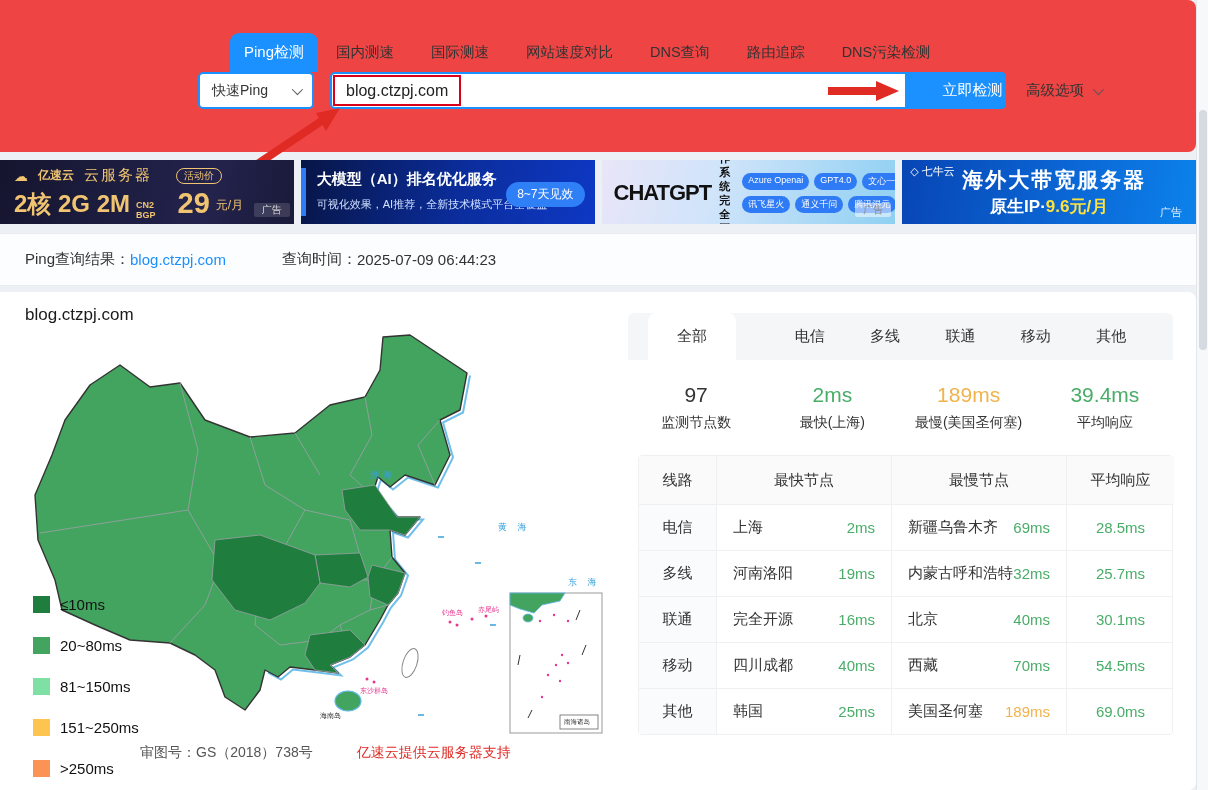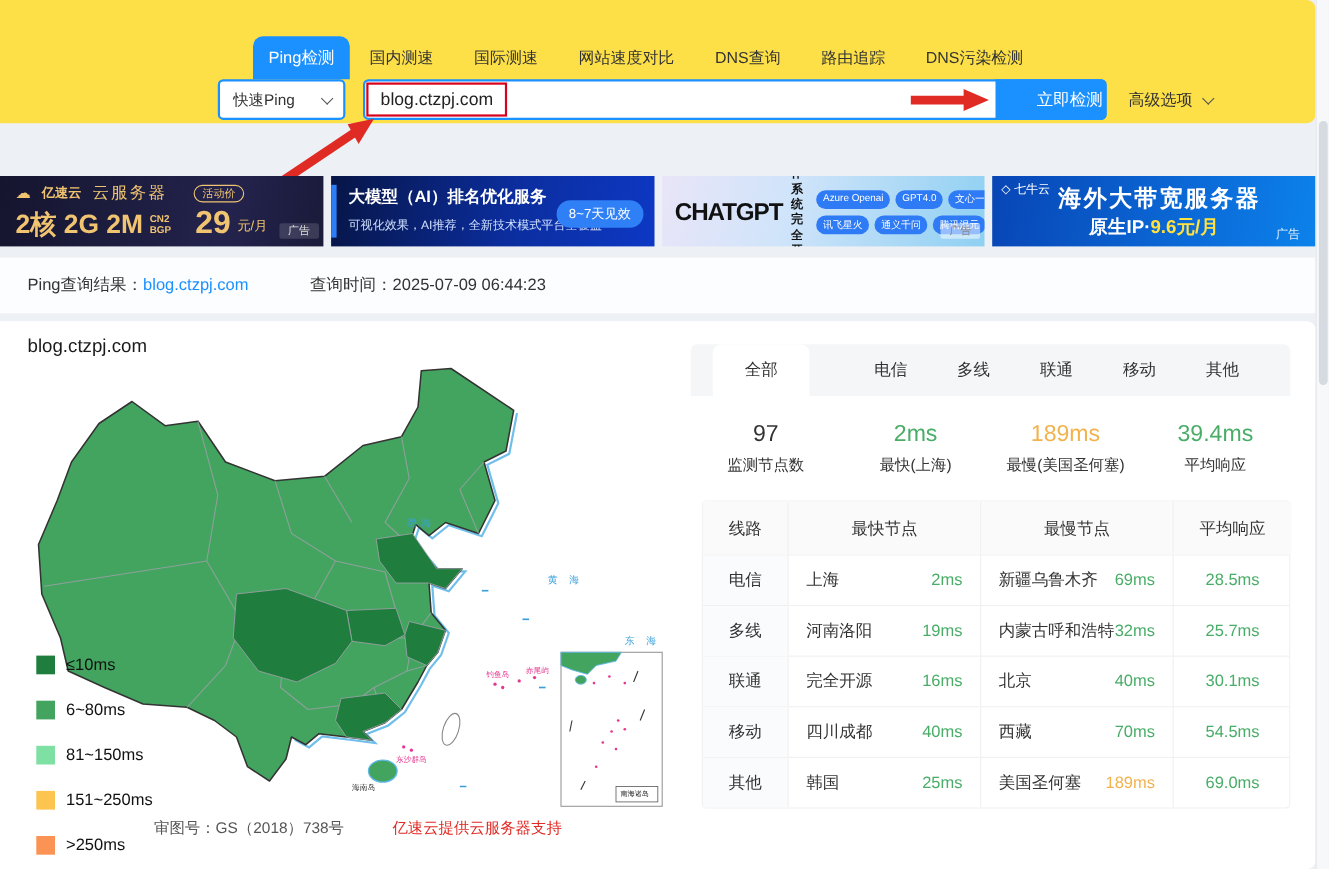--- a/index.html
+++ b/index.html
@@ -5,21 +5,21 @@
   * { margin:0; padding:0; box-sizing:border-box; }
   html,body { width:1208px; height:790px; }
   body { font-family:"Liberation Sans","DejaVu Sans",sans-serif; background:#edf0f4; position:relative; overflow:hidden; }
   #app { position:absolute; inset:0; width:1208px; height:790px; }
 
   
   .scrollbar { position:absolute; right:0; top:0; width:12px; height:790px; background:#f7f8fa; border-left:1px solid #e3e6ea; }
   .scroll-thumb { position:absolute; left:2px; top:110px; width:8px; height:240px; border-radius:4px; background:#d6dae1; }
 
   
-  .topcard { position:absolute; left:0; top:0; width:1196px; height:112px; background:#fde047; border-radius:0 8px 8px 0;text-decoration:underline; }
+  .topcard { position:absolute; left:0; top:0; width:1196px; height:152px; background:#ef4444; border-radius:0 8px 8px 0;text-decoration:underline; }
   .tab-active { position:absolute; left:230px; top:33px; width:88px; height:39px; background:#1b90ff; color:#fff;
     border-radius:9px 9px 0 0; font-size:15px; display:flex; align-items:center; justify-content:center; cursor:pointer; }
   .nav-tabs { position:absolute; left:336px; top:33px; height:39px; display:flex; gap:37px; align-items:center; }
   .nav-tabs span { font-size:14.5px; color:#333; cursor:pointer; white-space:nowrap; }
 
   .mode-select { position:absolute; left:198px; top:72px; width:116px; height:37px; border:2px solid #1b90ff; border-radius:5px;
     background:#fff; display:flex; align-items:center; padding:0 12px; font-size:14px; color:#333; cursor:pointer; }
   .mode-select .chev { margin-left:auto; }
   .chev { width:8px; height:8px; border-right:1.6px solid #555; border-bottom:1.6px solid #555; transform:rotate(45deg) translateY(-2px); display:inline-block; }
   .input-wrap { position:absolute; left:330px; top:72px; width:676px; height:37px; border:2px solid #1b90ff; border-radius:5px; background:#fff; }
@@ -33,21 +33,21 @@
   
   .ads-row { position:absolute; left:0; top:160px; width:1196px; height:64px; display:grid; grid-template-columns:1fr 1fr 1fr 1fr; gap:7px; }
   .banner { position:relative; overflow:hidden; cursor:pointer; }
   .ad-tag { position:absolute; top:3px; right:4px; font-size:10px; color:#ddd; background:rgba(255,255,255,.14); padding:0 8px; border-radius:2px;margin-top:40px; }
   .b1 { background:linear-gradient(100deg,#15152f,#23234d 70%,#1a1a3a); color:#f0c470; padding:6px 10px 4px 14px; }
   .b1-top { display:flex; align-items:center; gap:10px; font-size:12px; }
   .b1-logo { font-size:14px; }
   .b1-brand { font-weight:bold; }
   .b1-prod { font-size:15px; letter-spacing:2px; }
   .b1-badge { border:1px solid #f0c470; border-radius:9px; font-size:10px; padding:0 7px; margin-left:14px; }
-  .b1-bottom { display:flex; align-items:center; gap:6px; margin-top:2px; }
+  .b1-bottom { display:flex; align-items:flex-end; gap:6px; margin-top:2px; }
   .b1-spec { font-size:24px; font-weight:bold; }
   .b1-cn2 { display:flex; flex-direction:column; font-size:9px; font-weight:bold; line-height:10px; }
   .b1-price { font-size:29px; font-weight:bold; margin-left:16px; }
   .b1-unit { font-size:12px; align-self:flex-end; margin-bottom:6px; }
   .b2 { background:linear-gradient(100deg,#071546,#0b2d9d 55%,#0d38c4); color:#fff; padding:10px 10px 8px 16px; }
   .b2::before { content:""; position:absolute; left:0; top:8px; bottom:8px; width:5px; background:#2e7cf6; }
   .b2-title { font-size:15px; font-weight:bold; }
   .b2-sub { font-size:11px; color:#cfe0ff; margin-top:8px; }
   .b2-cta { position:absolute; right:10px; top:22px; background:#2f7ff7; border-radius:13px; padding:4px 11px; font-size:12px; }
   .b3 { background:linear-gradient(105deg,#e9e5f8,#cfe4fa 40%,#8fd0f2); color:#111; padding:8px 8px 6px 12px; display:flex; gap:8px; }
@@ -311,21 +311,21 @@
       </g>
     </svg>
 
     <div class="legend">
       <div class="legend-row">
         <div class="legend-swatch" style="background-color: rgb(31, 126, 61);"></div>
         <span class="legend-label">≤10ms</span>
       </div>
       <div class="legend-row">
         <div class="legend-swatch" style="background-color: rgb(67, 164, 95);"></div>
-        <span class="legend-label">6~80ms</span>
+        <span class="legend-label">20~80ms</span>
       </div>
       <div class="legend-row">
         <div class="legend-swatch" style="background-color: rgb(126, 224, 163);"></div>
         <span class="legend-label">81~150ms</span>
       </div>
       <div class="legend-row">
         <div class="legend-swatch" style="background-color: rgb(253, 196, 79);"></div>
         <span class="legend-label">151~250ms</span>
       </div>
       <div class="legend-row">

